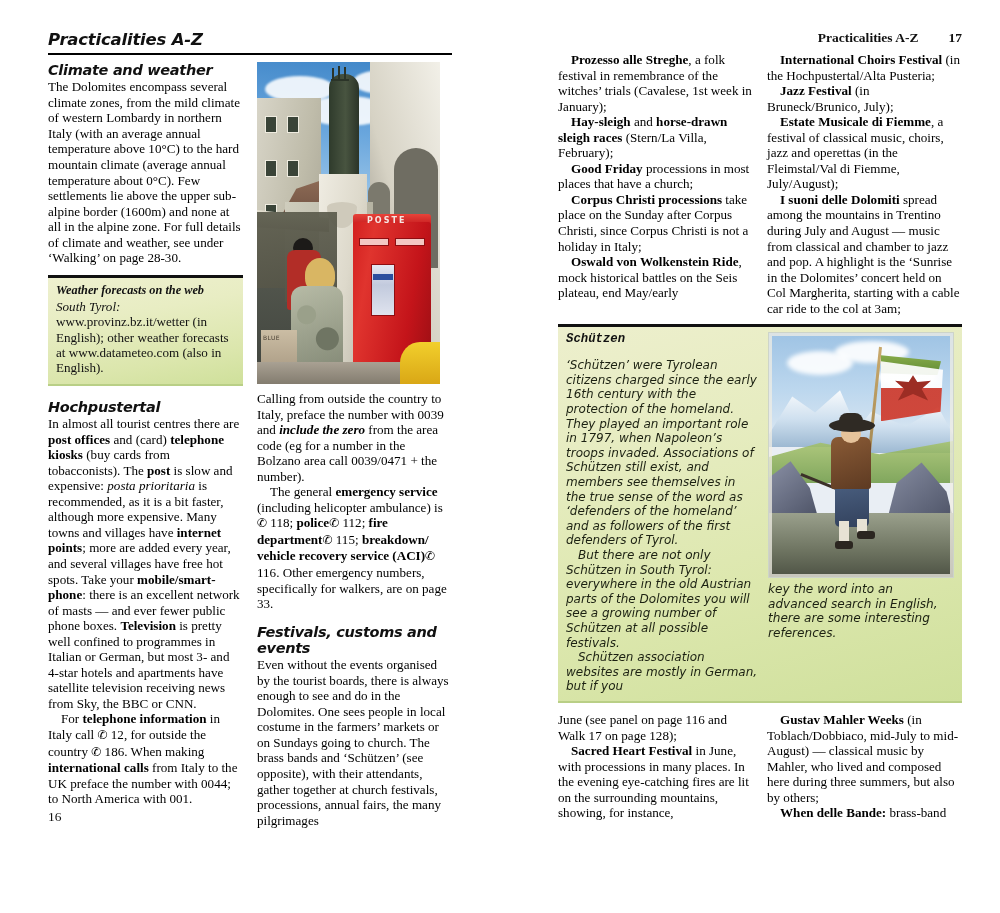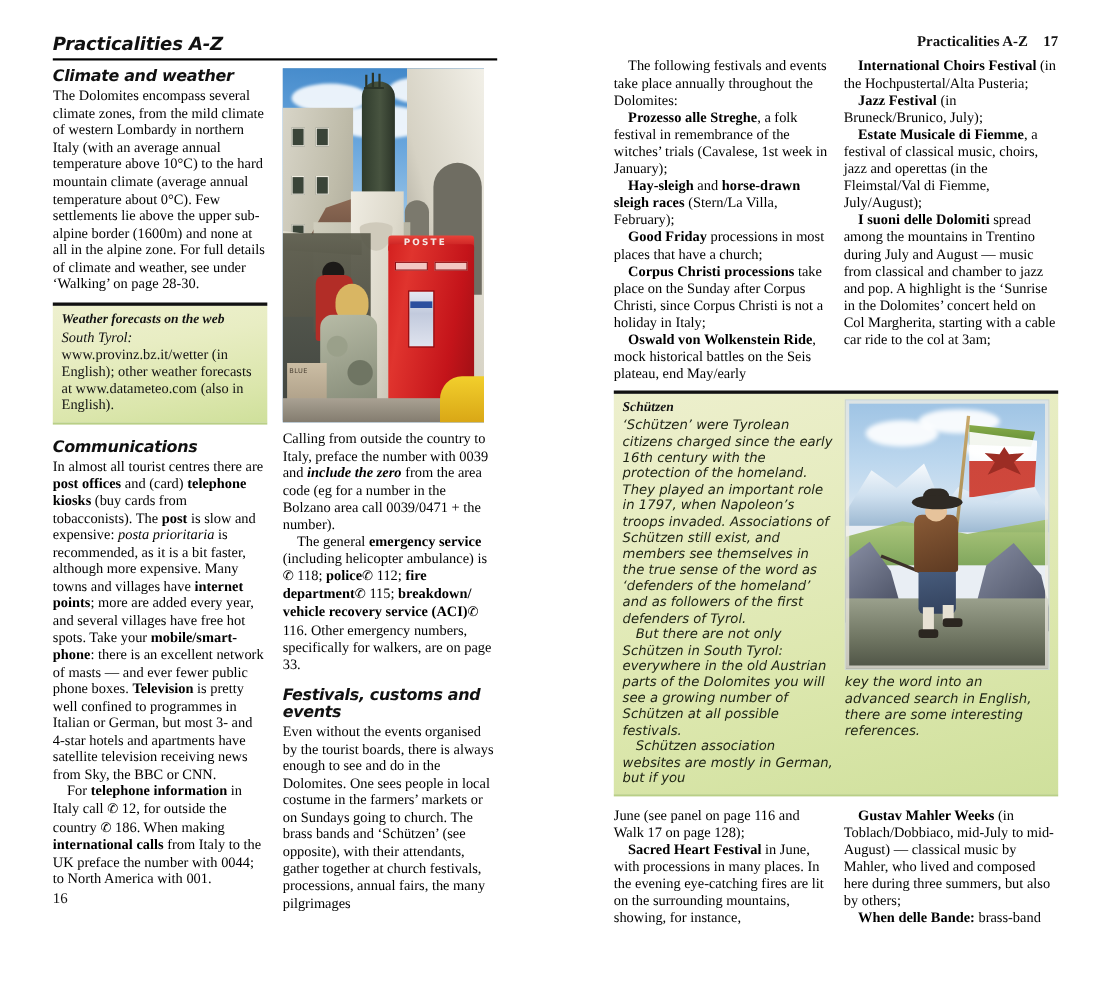--- a/index.html
+++ b/index.html
@@ -42,21 +42,21 @@
     margin-bottom: 7px;
   }
   .folio-head {
     font-family: "Liberation Serif", serif;
     font-weight: bold;
     font-size: 13.5px;
     text-align: right;
     color: #111;
     height: 22px;
   }
-  .folio-head .num { margin-left: 14px; }
+  .folio-head .num { margin-left: 30px; }
 
   .cols {
     display: flex;
     gap: 14px;
   }
   .col {
     width: 195px;
   }
 
   h2.sect {
@@ -122,26 +122,26 @@
     background: linear-gradient(165deg, #edefcd 0%, #e6ecc0 30%, #dce7ad 65%, #cfe09c 100%);
     border-bottom: 2px solid #b9cf86;
     padding: 5px 8px 7px 8px;
     width: 404px;
     display: flex;
     gap: 10px;
   }
   .panel-wide .pw-text { width: 200px; }
   .panel-wide .pw-img { width: 186px; }
   .panel-wide .ptitle {
-    font-family: Liberation Serif, serif;
+    font-family: Liberation Mono, monospace;
     font-weight: bold;
     font-style: italic;
     font-size: 12.3px;
     color: #111;
-    margin-bottom: 1px;
+    margin-bottom: 12px;
   }
   .sans-ital {
     font-family: "DejaVu Sans", sans-serif;
     font-style: italic;
     font-size: 12px;
     line-height: 14.6px;
     color: #1c2112;
     margin: 0;
   }
   .sans-ital.ind { text-indent: 12px; }
@@ -418,21 +418,21 @@
       <div class="col">
 
         <h2 class="sect">Climate and weather</h2>
         <p class="body">The Dolomites encompass several climate zones, from the mild climate of western Lombardy in northern Italy (with an average annual temperature above 10°C) to the hard mountain climate (average annual temperature about 0°C). Few settlements lie above the upper sub-alpine border (1600m) and none at all in the alpine zone. For full details of climate and weather, see under ‘Walking’ on page 28-30.</p>
 
         <div class="panel">
           <div class="ptitle">Weather forecasts on the web</div>
           <p class="ptext"><i>South Tyrol:</i><span> www.provinz.bz.it/wetter (in English); other weather forecasts at www.datameteo.com (also in English).</span></p>
         </div>
 
-        <h2 class="sect" style="margin-top:13px">Communications</h2>
+        <h2 class="sect" style="margin-top:13px">Hochpustertal</h2>
         <p class="body"><span>In almost all tourist centres there are </span><b>post offices</b><span> and (card) </span><b>telephone kiosks</b><span> (buy cards from tobacconists). The </span><b>post</b><span> is slow and expensive: </span><i>posta prioritaria</i><span> is recommended, as it is a bit faster, although more expensive. Many towns and villages have </span><b>internet points</b><span>; more are added every year, and several villages have free hot spots. Take your </span><b>mobile/smart-phone</b><span>: there is an excellent network of masts — and ever fewer public phone boxes. </span><b>Television</b><span> is pretty well confined to programmes in Italian or German, but most 3- and 4-star hotels and apartments have satellite television receiving news from Sky, the BBC or CNN.</span></p>
 
         <p class="body ind"><span>For </span><b>telephone information</b><span> in Italy call </span><span class="tel">✆</span><span> 12, for outside the country </span><span class="tel">✆</span><span> 186. When making </span><b>international calls</b><span> from Italy to the UK preface the number with 0044; to North America with 001.</span></p>
 
         <div class="folio-bottom">16</div>
       </div>
 
       <div class="col">
 
         <div class="photo">
@@ -493,21 +493,20 @@
 
   <div class="recto">
 
     <div class="folio-head">
       <span>Practicalities A-Z</span><span class="num">17</span>
     </div>
 
     <div class="cols">
 
       <div class="col">
-        <p class="body ind">The following festivals and events take place annually throughout the Dolomites:</p>
         <p class="body ind"><b>Prozesso alle Streghe</b><span>, a folk festival in remembrance of the witches’ trials (Cavalese, 1st week in January);</span></p>
         <p class="body ind"><b>Hay-sleigh</b><span> and </span><b>horse-drawn sleigh races</b><span> (Stern/La Villa, February);</span></p>
         <p class="body ind"><b>Good Friday</b><span> processions in most places that have a church;</span></p>
         <p class="body ind"><b>Corpus Christi processions</b><span> take place on the Sunday after Corpus Christi, since Corpus Christi is not a holiday in Italy;</span></p>
         <p class="body ind"><b>Oswald von Wolkenstein Ride</b><span>, mock historical battles on the Seis plateau, end May/early</span></p>
       </div>
 
       <div class="col">
         <p class="body ind"><b>International Choirs Festival</b><span> (in the Hochpustertal/Alta Pusteria;</span></p>
         <p class="body ind"><b>Jazz Festival</b><span> (in Bruneck/Brunico, July);</span></p>

